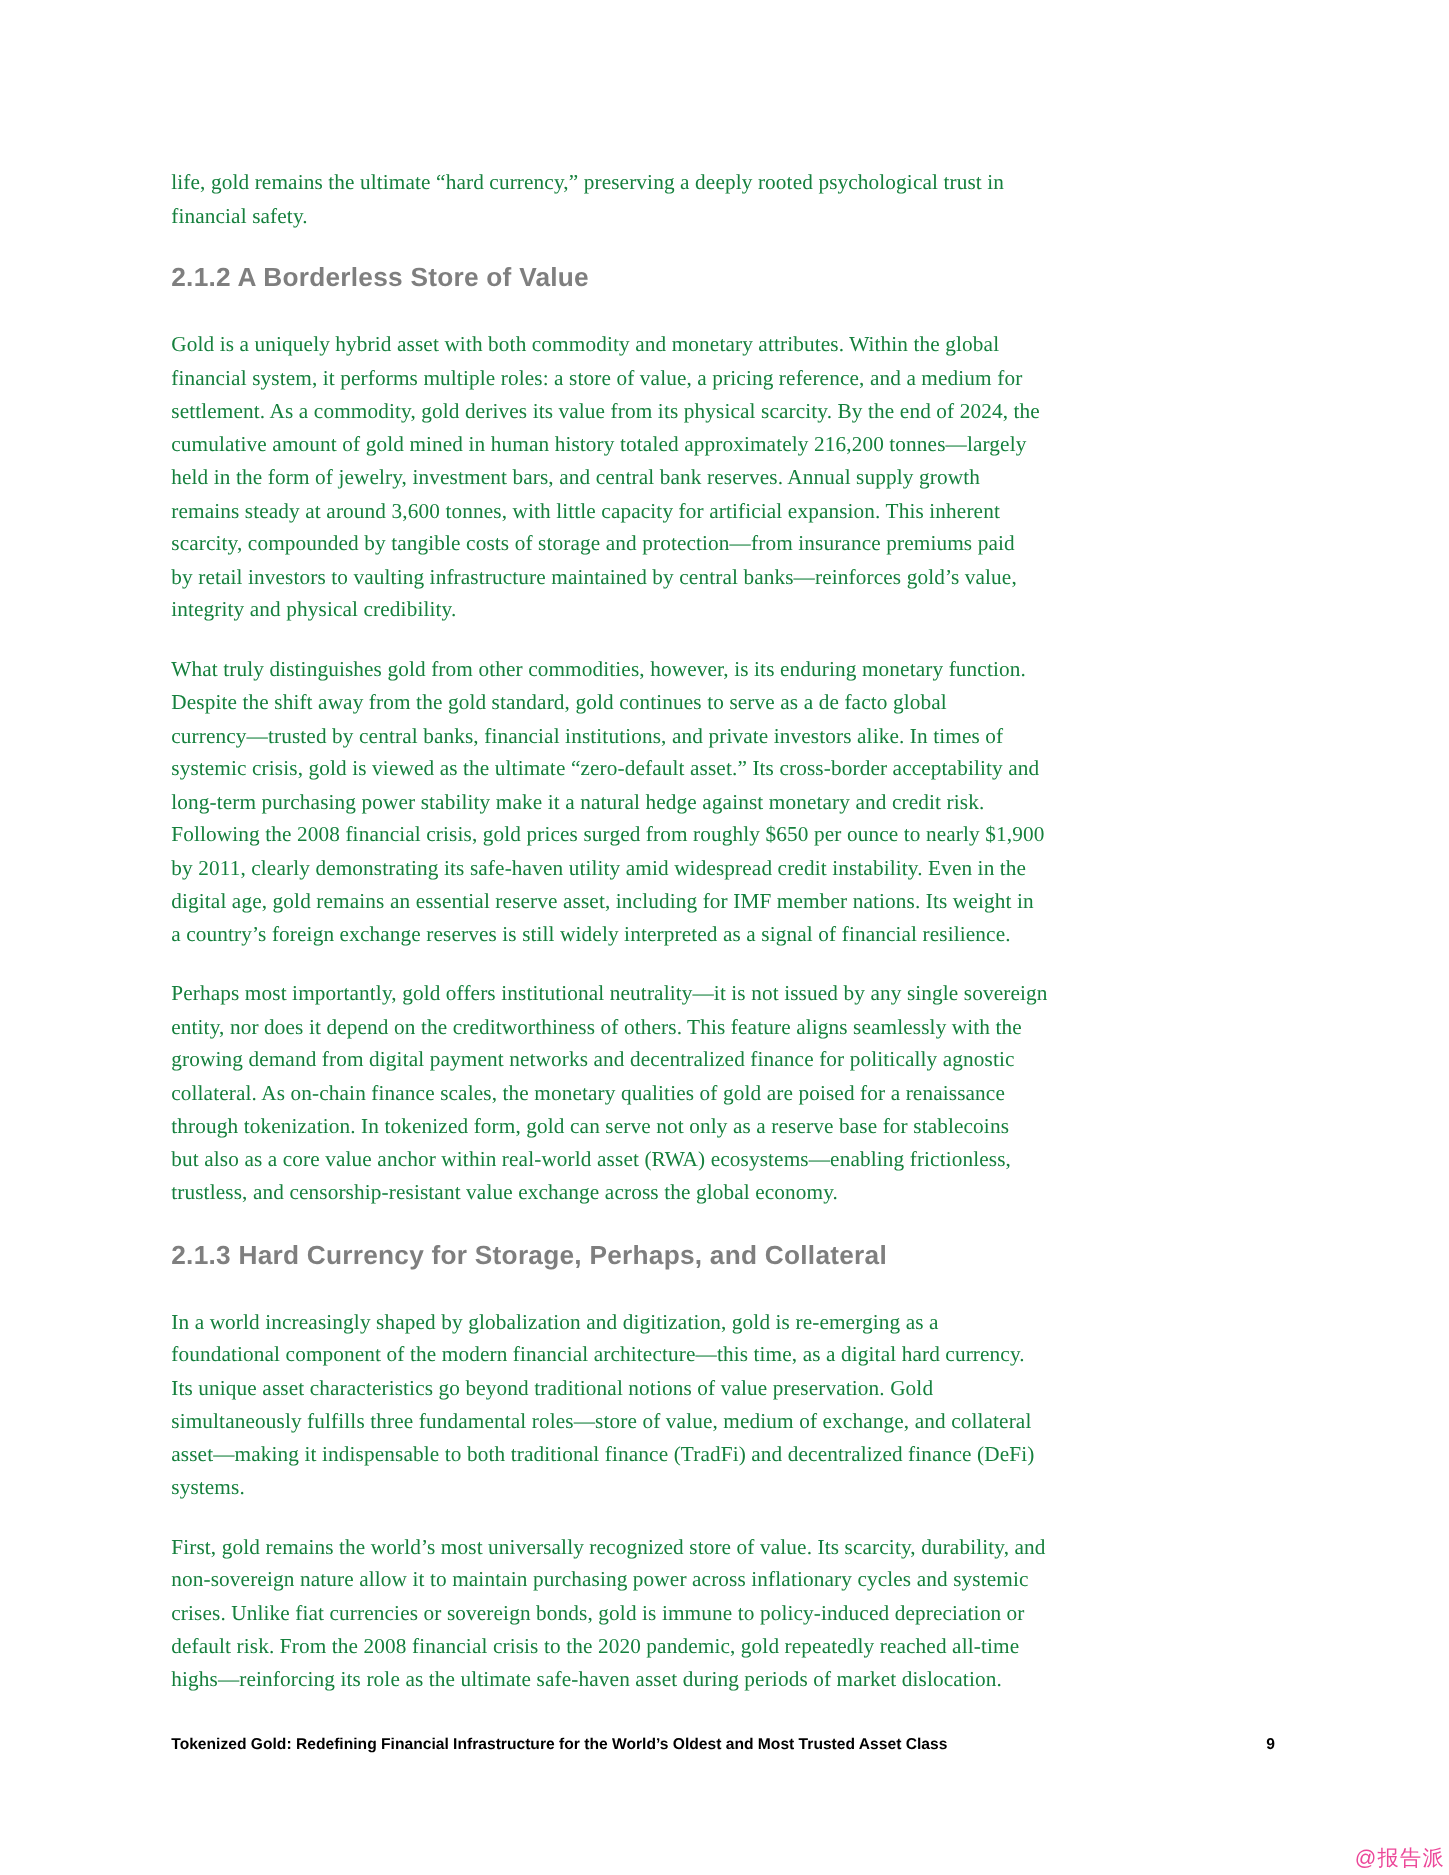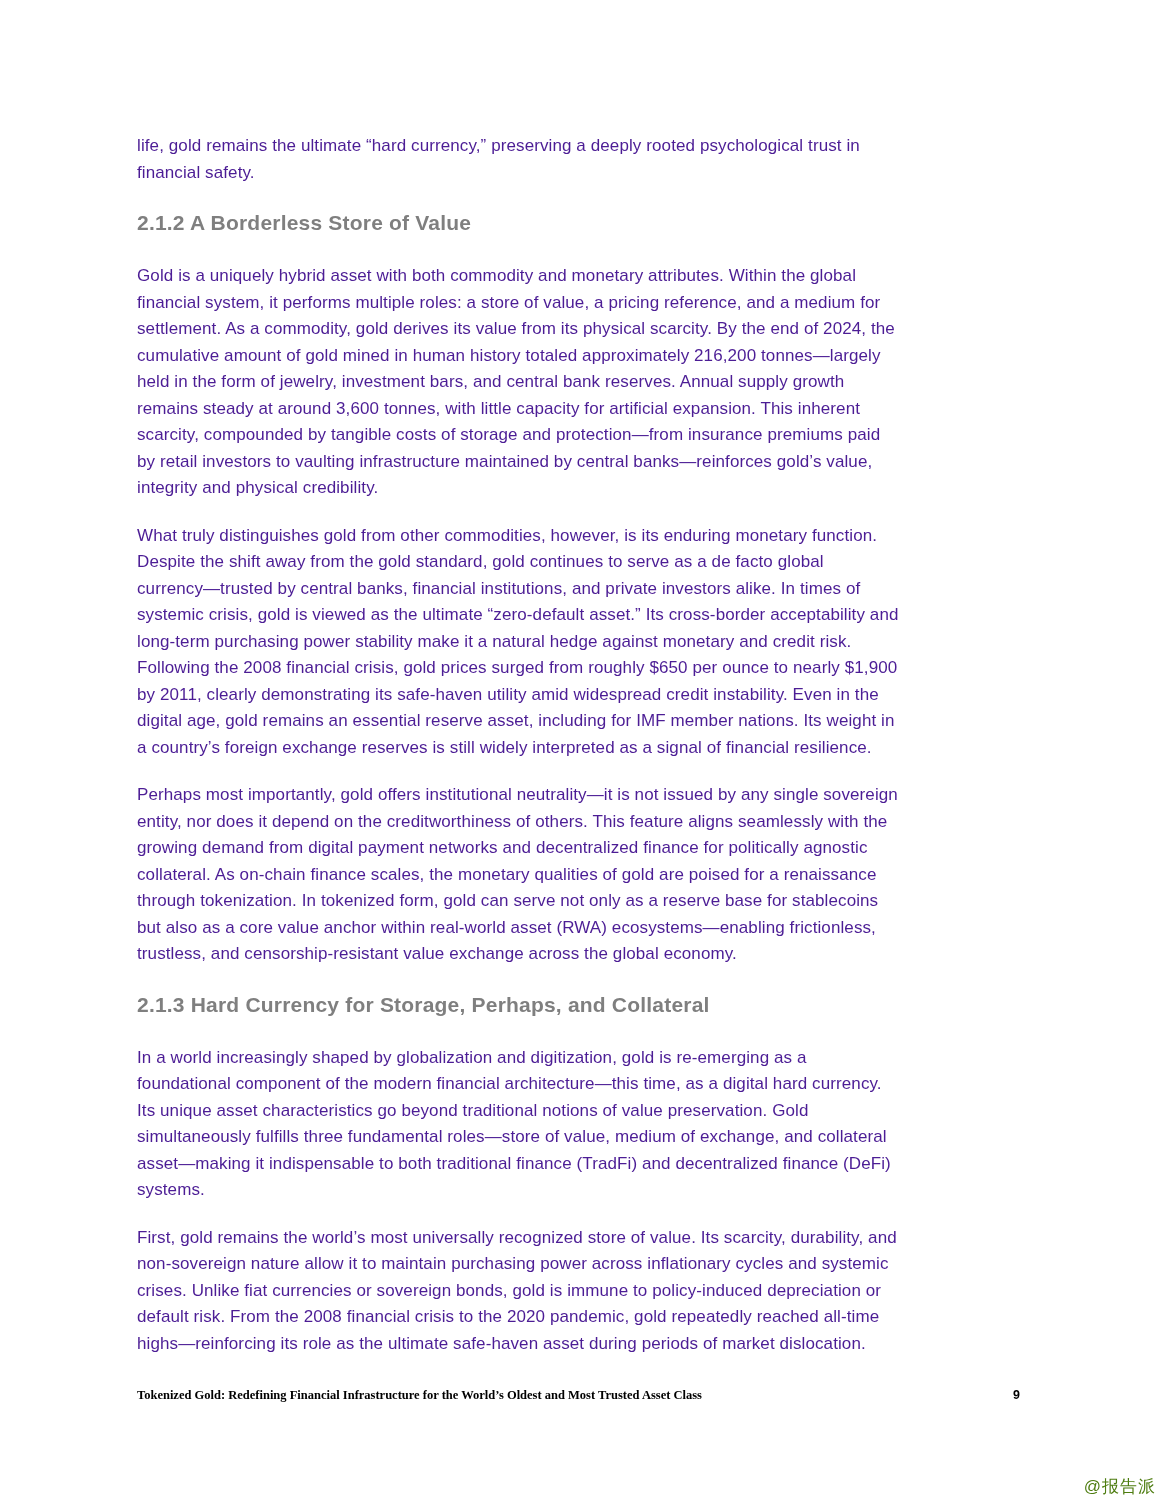--- a/index.html
+++ b/index.html
@@ -25,22 +25,23 @@
     position: absolute;
     top: 133px;
     left: 137px;
     width: 890px;
   }
   .body-text {
     font-size: 17px;
     line-height: 26.5px;
     margin: 0 0 21px 0;
     white-space: pre-line;
-    color: #4c1d95;
+    color: #15803d;
     letter-spacing: 0.1px;
+    font-family: Liberation Serif, serif;
   }
   .section-heading {
     font-size: 21px;
     line-height: 31px;
     font-weight: 700;
     color: #7f7f7f;
     margin: 21px 0 25px 0;
     letter-spacing: 0.2px;
   }
   .page-footer {
@@ -51,32 +52,31 @@
     display: flex;
     justify-content: space-between;
     align-items: flex-start;
     font-size: 12.5px;
     line-height: 16px;
     font-weight: 700;
     color: #000000;
   }
   .footer-title {
     white-space: nowrap;
-    font-family: Liberation Serif, serif;
   }
   .footer-page-number {
     white-space: nowrap;
   }
   .watermark {
     position: absolute;
     right: 3px;
     bottom: 3px;
     font-size: 17px;
     line-height: 20px;
-    color: #4d7c0f;
+    color: #ec4899;
     letter-spacing: 1px;
   }
 </style>
 </head>
 <body>
 
 <div class="page">
   <main class="content">
 
     <p class="body-text">life, gold remains the ultimate “hard currency,” preserving a deeply rooted psychological trust in

